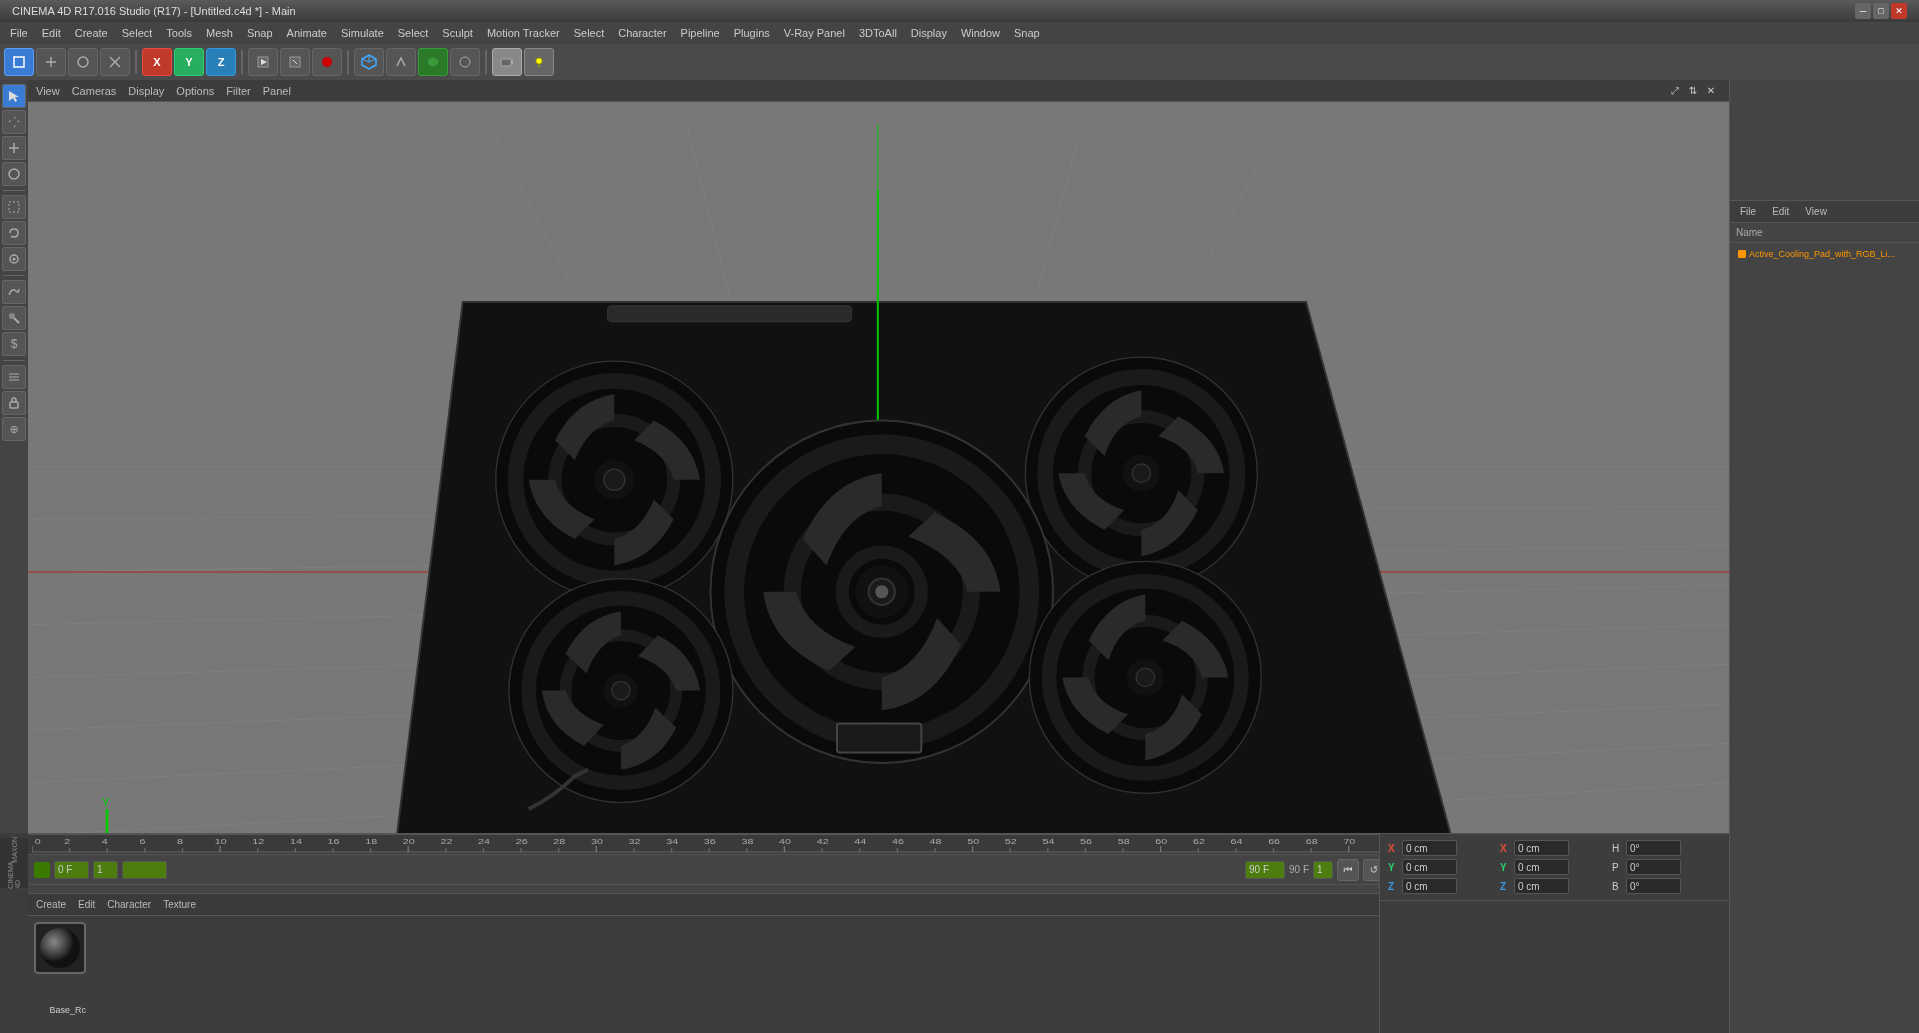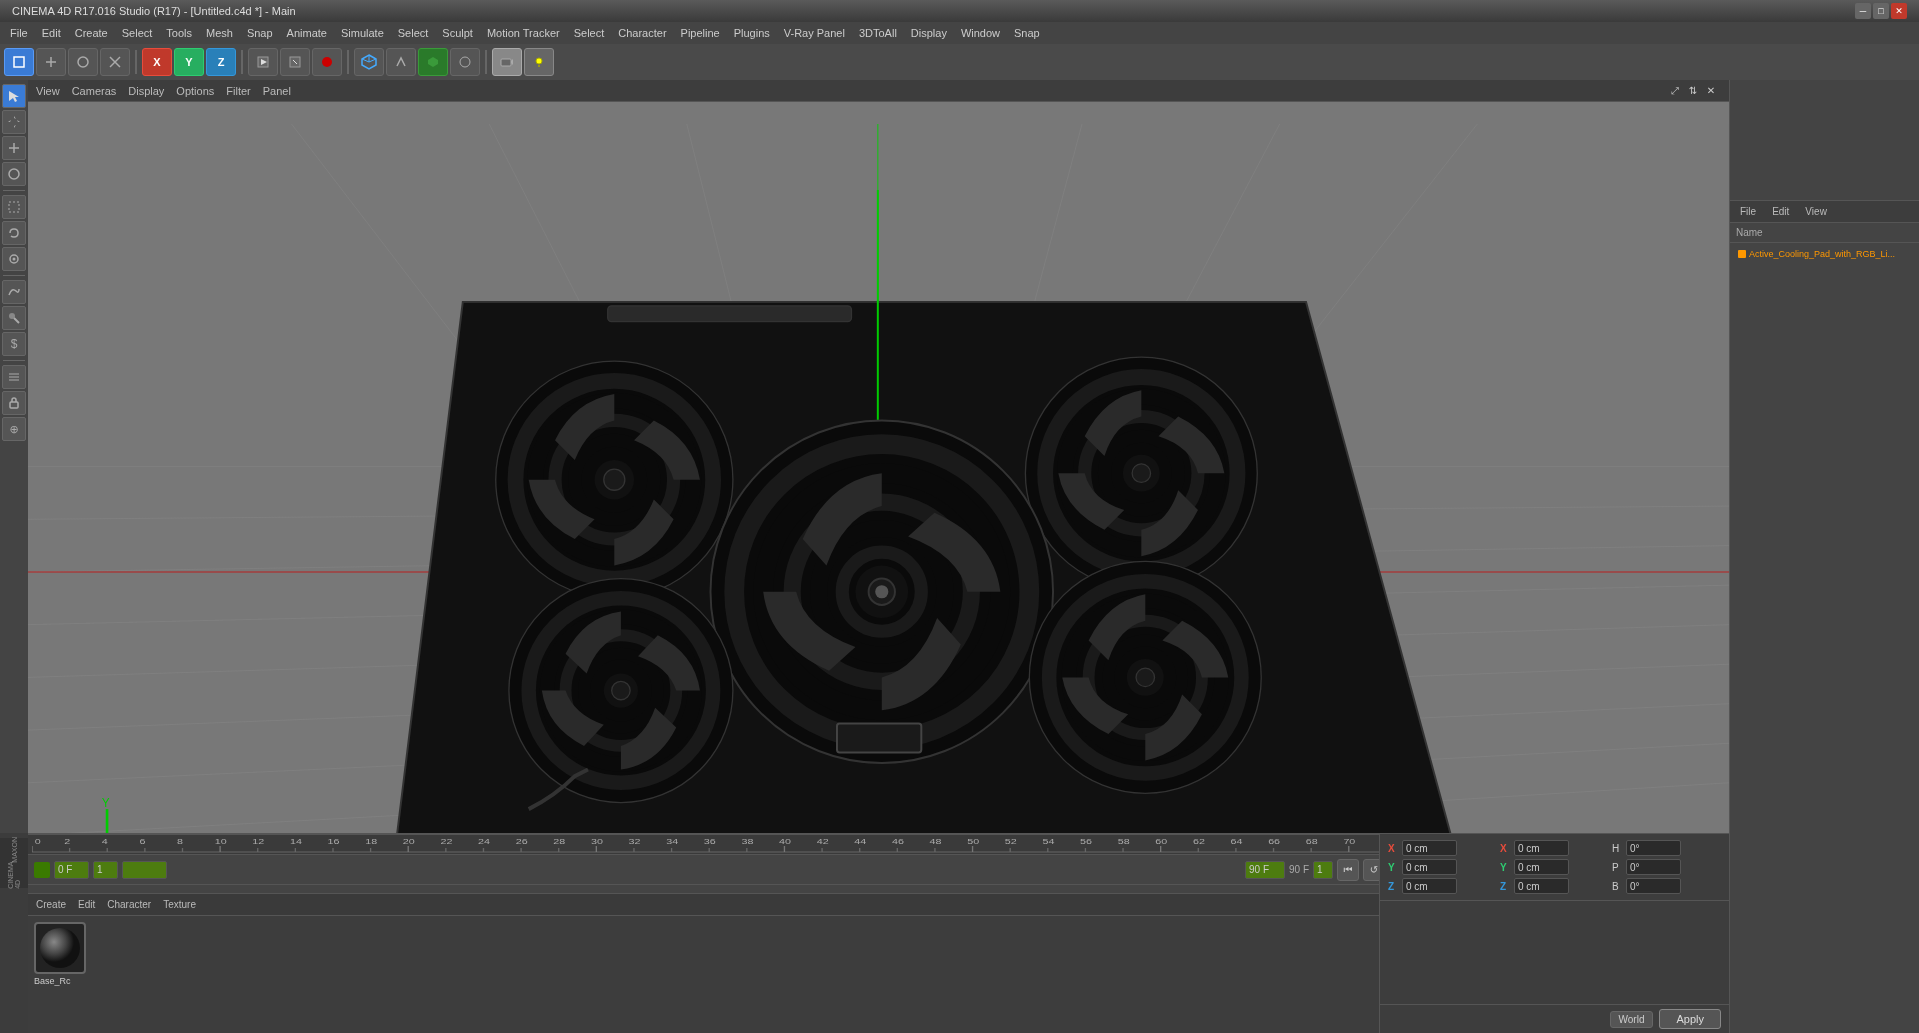--- a/index.html
+++ b/index.html
@@ -1046,21 +1046,21 @@
 
   <div id="material-editor">
     <div id="mat-header">
       <span class="mat-menu">Create</span>
       <span class="mat-menu">Edit</span>
       <span class="mat-menu">Character</span>
       <span class="mat-menu">Texture</span>
     </div>
     <div id="mat-content">
 
-      <div style="display:flex;flex-direction:column;align-items:flex-start;">
+      <div style="display:flex;flex-direction:column;align-items:flex-end;gap:29px;">
         <div class="mat-thumb">
 
           <svg width="46" height="46" viewBox="0 0 46 46">
             <defs>
               <radialGradient id="matGrad" cx="35%" cy="35%">
                 <stop offset="0%" stop-color="#888"></stop>
                 <stop offset="60%" stop-color="#444"></stop>
                 <stop offset="100%" stop-color="#111"></stop>
               </radialGradient>
             </defs>
@@ -1114,17 +1114,13 @@
     <div class="axis-row">
       <span style="font-size:10px;color:#3498db;font-weight:bold;width:10px;">Z</span>
       <input class="coord-val" type="text" value="0 cm" style="">
     </div>
     <div class="axis-row">
       <span style="font-size:10px;color:#ccc;width:10px;">B</span>
       <input class="coord-val" type="text" value="0°" style="">
     </div>
   </div>
 
-  <div id="coord-bottom">
-    <button id="world-btn">World</button>
-    <button id="apply-btn">Apply</button>
-  </div>
 </div>
 
 </body></html>

